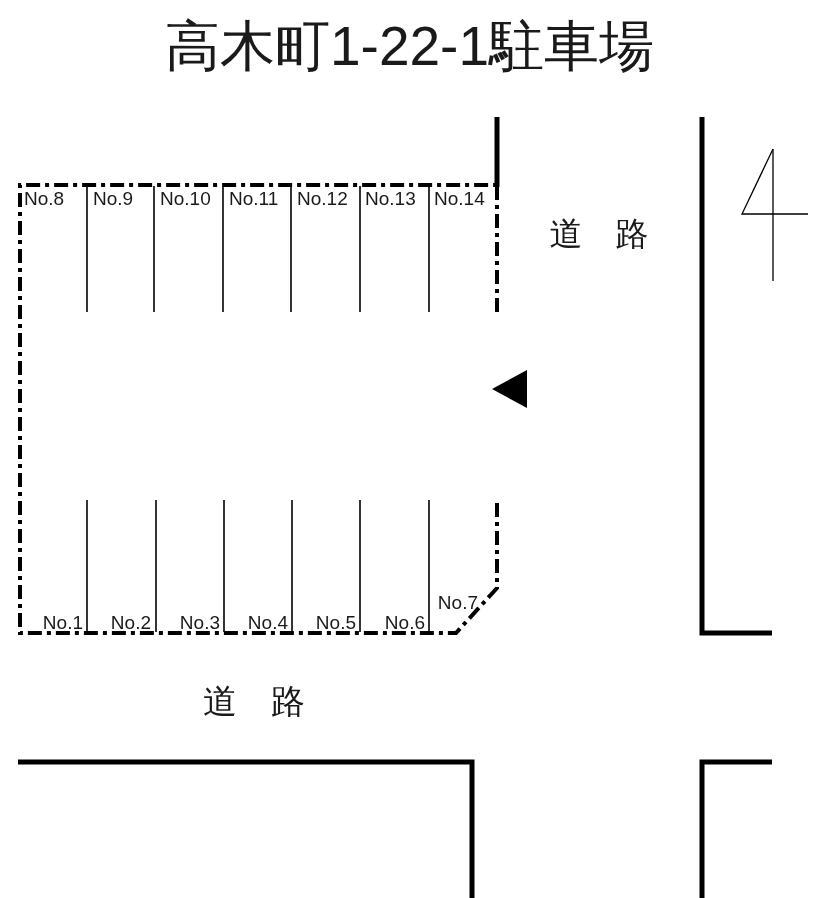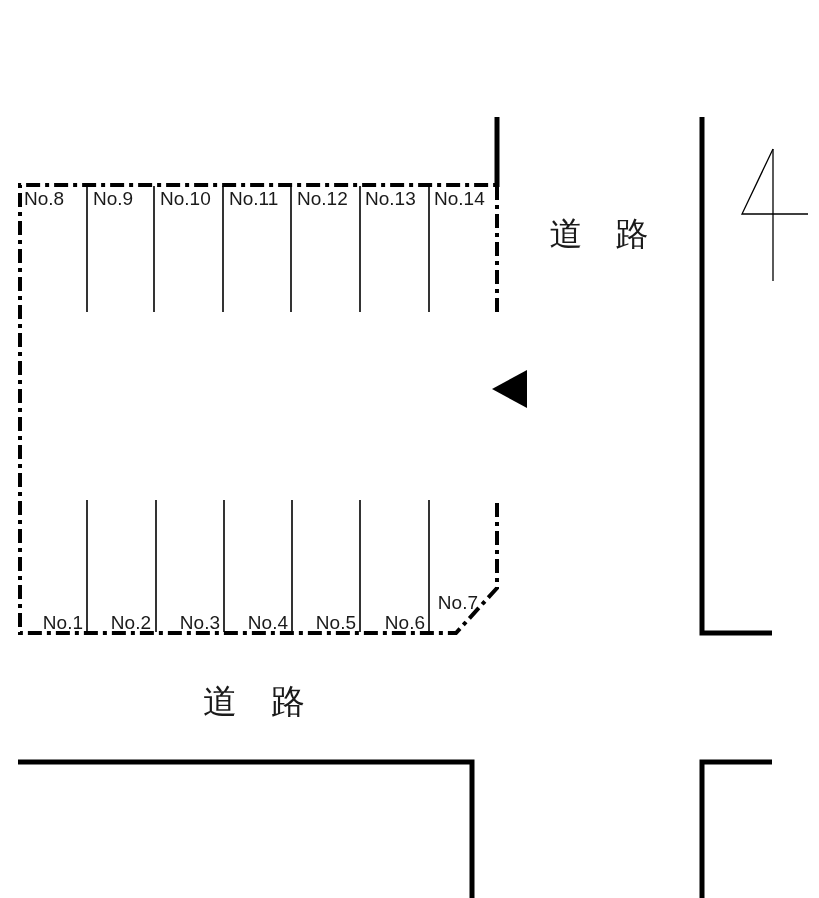--- a/index.html
+++ b/index.html
@@ -46,20 +46,21 @@
   .boundary{stroke:var(--ink);stroke-width:4;fill:none;stroke-dasharray:14 5 4 5;}
   .divider{stroke:var(--ink);stroke-width:1.6;}
   .thin-line{stroke:var(--ink);stroke-width:1.3;fill:none;}
   .arrow{fill:var(--ink);}
 </style>
 </head>
 <body>
 
 <div class="canvas">
 
+  <div class="title">高木町1-22-1駐車場</div>
 
   <svg class="diagram" width="819" height="898" viewBox="0 0 819 898" xmlns="http://www.w3.org/2000/svg">
 
     <g>
       <path class="road-line" d="M 497 117 L 497 187"></path>
       <path class="road-line" d="M 702 117 L 702 633 L 772 633"></path>
       <path class="road-line" d="M 702 898 L 702 762 L 772 762"></path>
       <path class="road-line" d="M 18 762 L 472 762 L 472 898"></path>
     </g>
 

